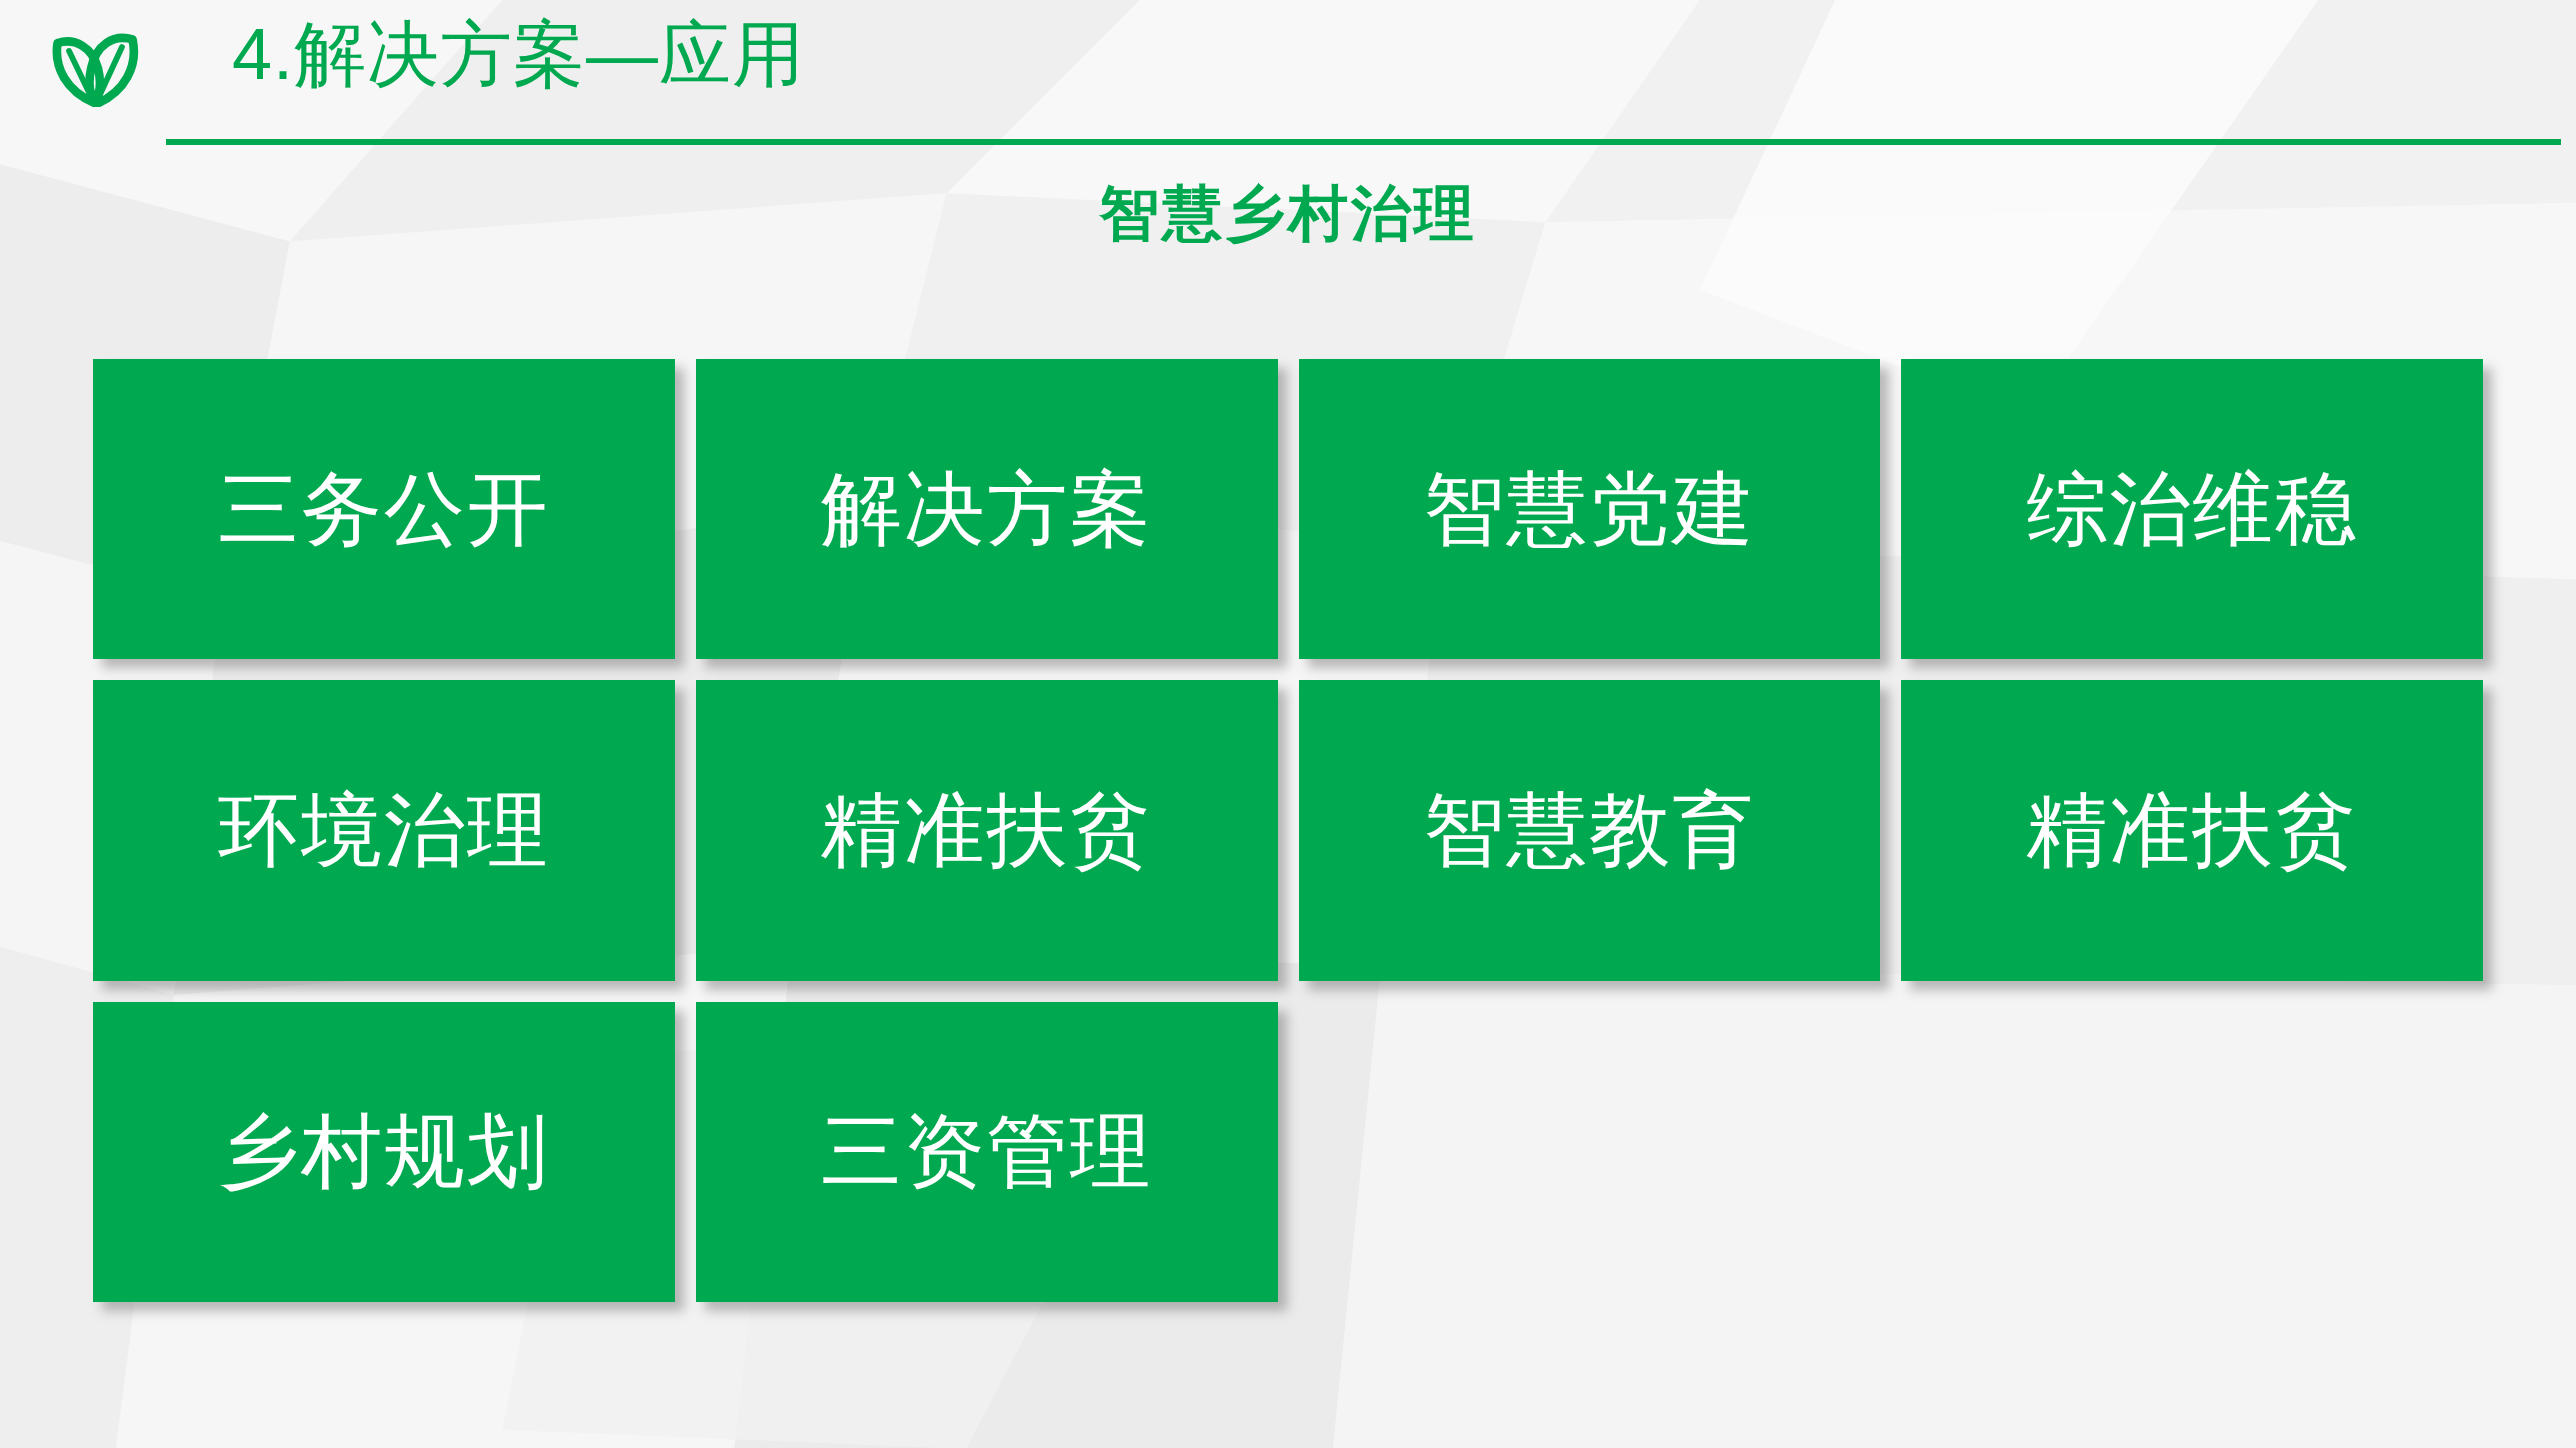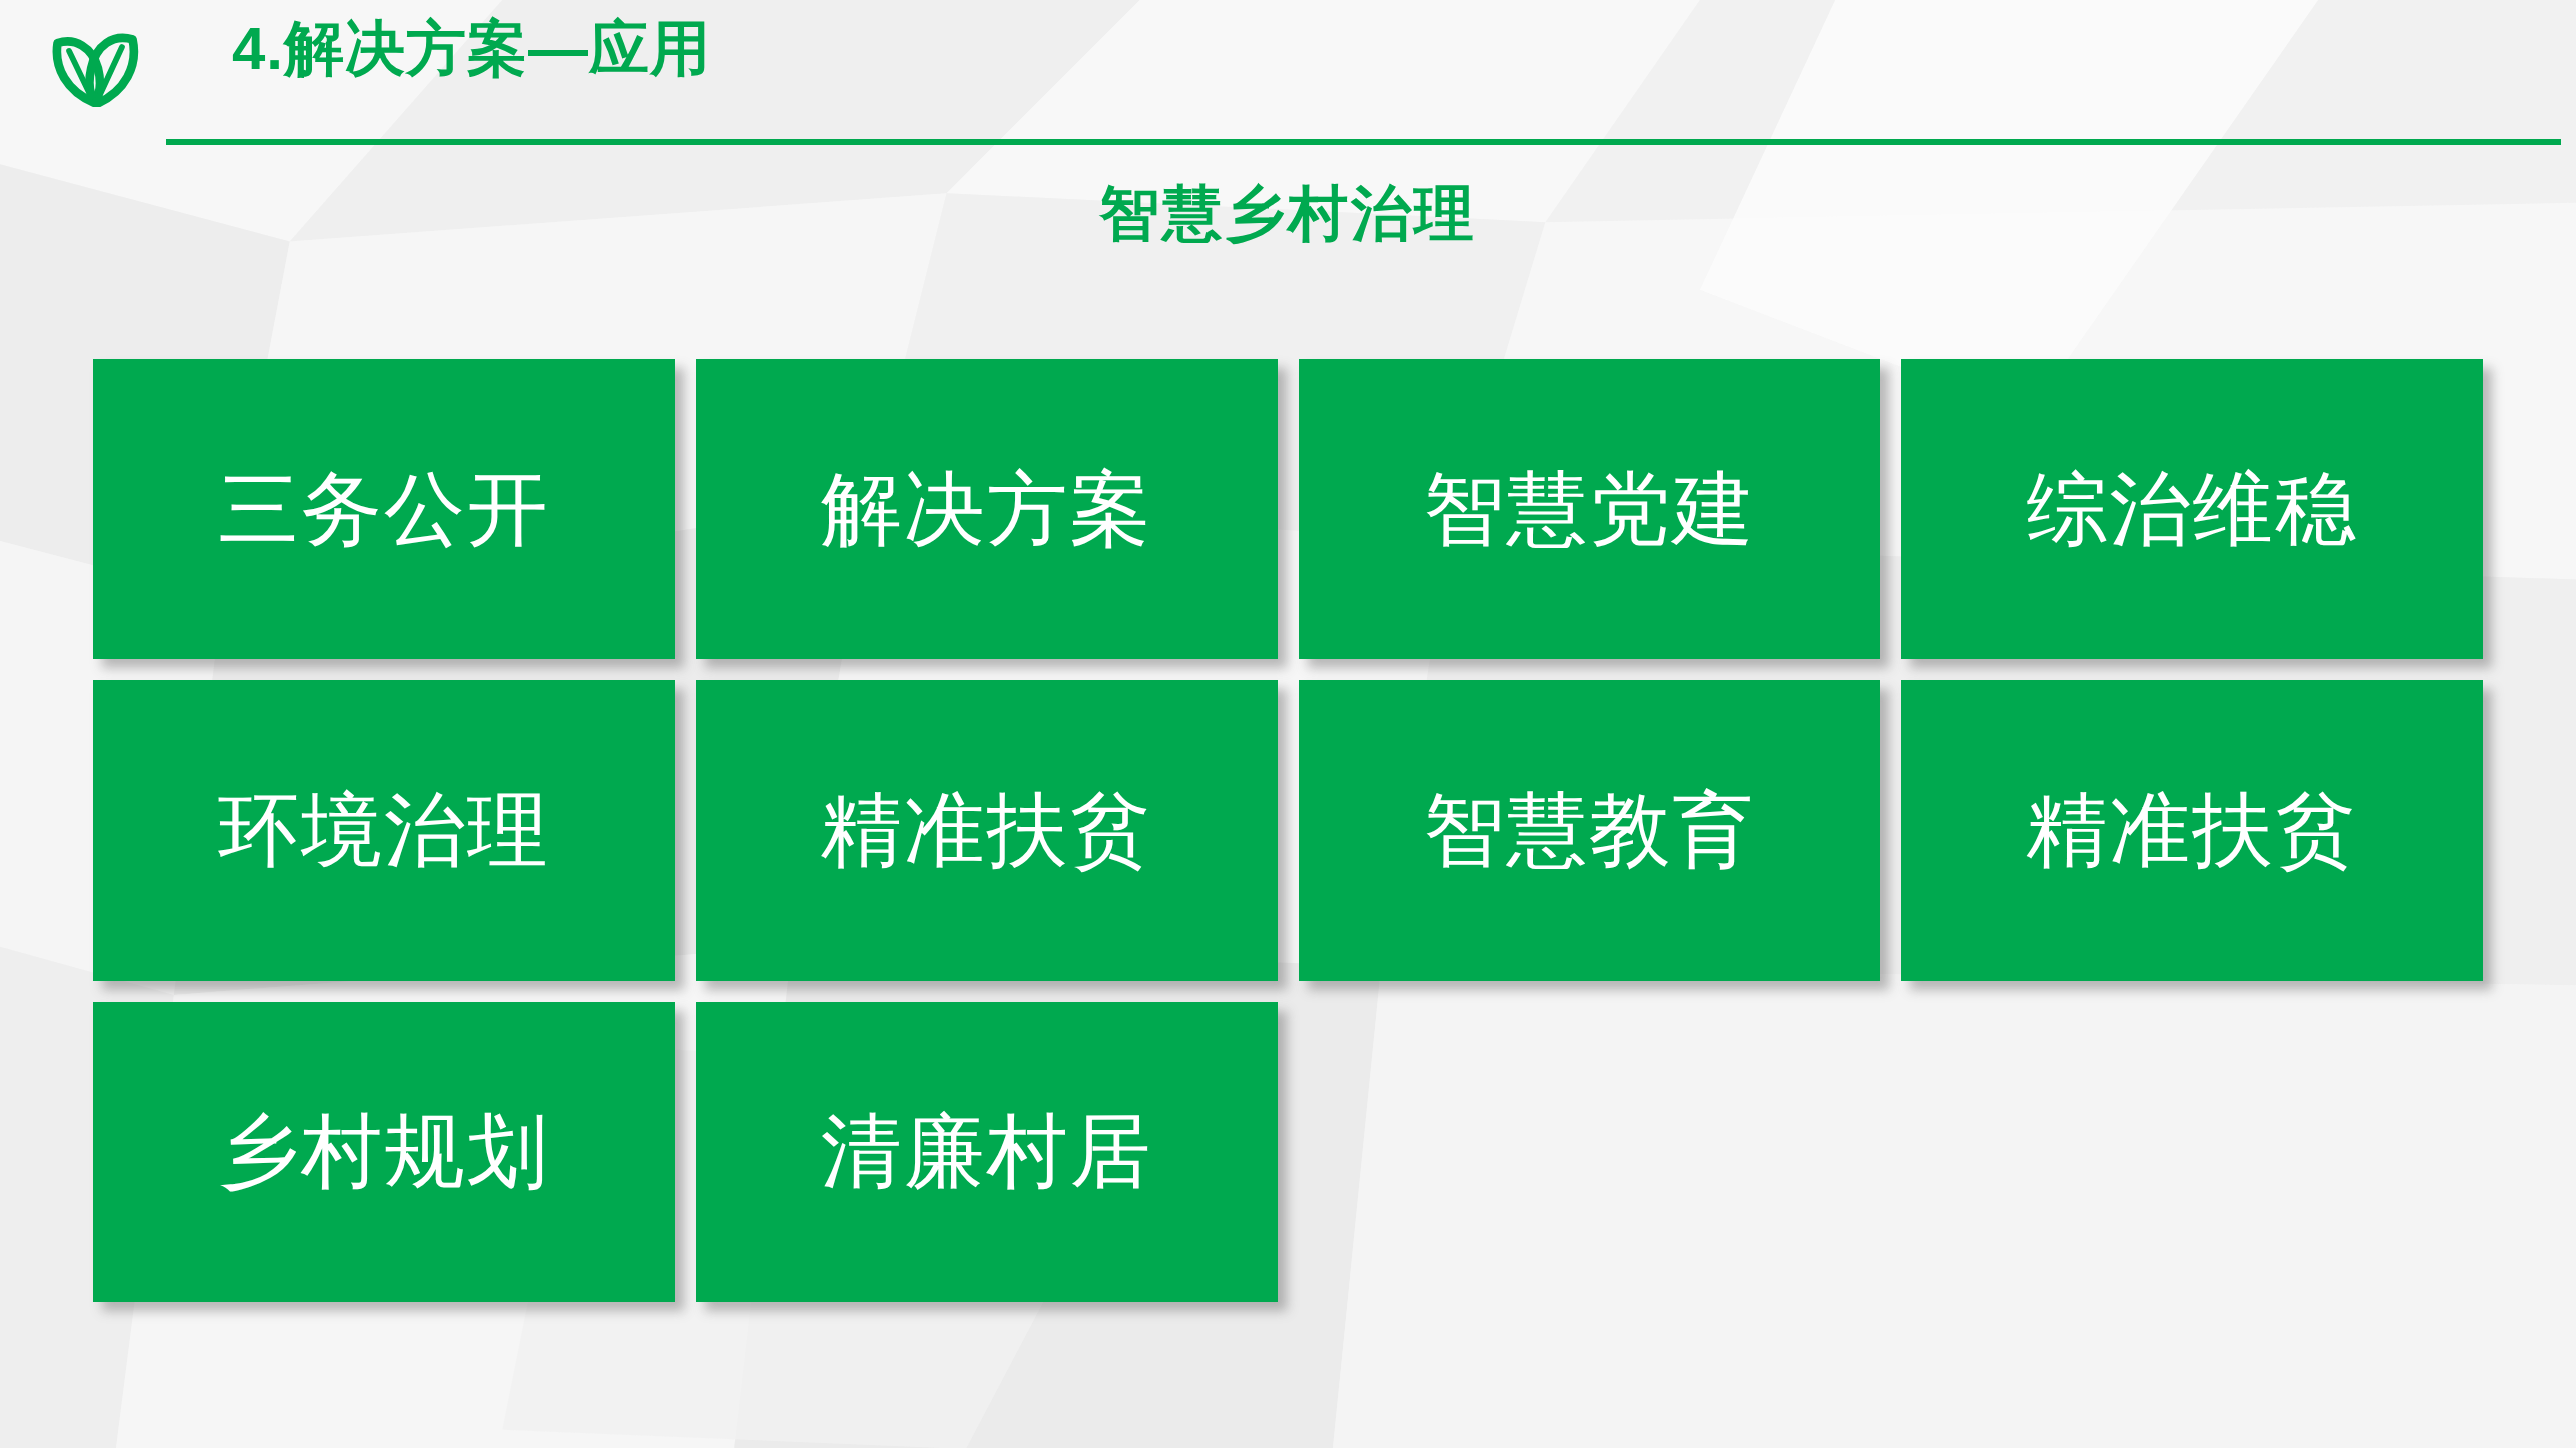--- a/index.html
+++ b/index.html
@@ -21,22 +21,22 @@
   #header { position:absolute; left:0; top:0; width:2576px; height:155px; }
 
   #logo-icon {
     position:absolute; left:46px; top:13.5px;
     width:100px; height:93px;
   }
   #logo-icon svg { display:block; width:100px; height:93px; }
 
   #header-title {
     position:absolute; left:232px; top:17.4px;
-    font-size:60px;
-    font-weight:bold;
+    font-size:72px;
+    font-weight:normal;
     color:#00a94f;
     letter-spacing:1px;
     white-space:nowrap;
     line-height:1.05;
   }
 
   #header-rule {
     position:absolute;
     left:166px; top:139px;
     width:2395px; height:5.8px;
@@ -163,19 +163,19 @@
     <div class="tile">
       <span class="tile-label">智慧教育</span>
     </div>
     <div class="tile">
       <span class="tile-label">精准扶贫</span>
     </div>
     <div class="tile">
       <span class="tile-label">乡村规划</span>
     </div>
     <div class="tile">
-      <span class="tile-label">清廉村居</span>
+      <span class="tile-label">三资管理</span>
     </div>
 
   </div>
 
 </div>
 
 
 </body></html>

